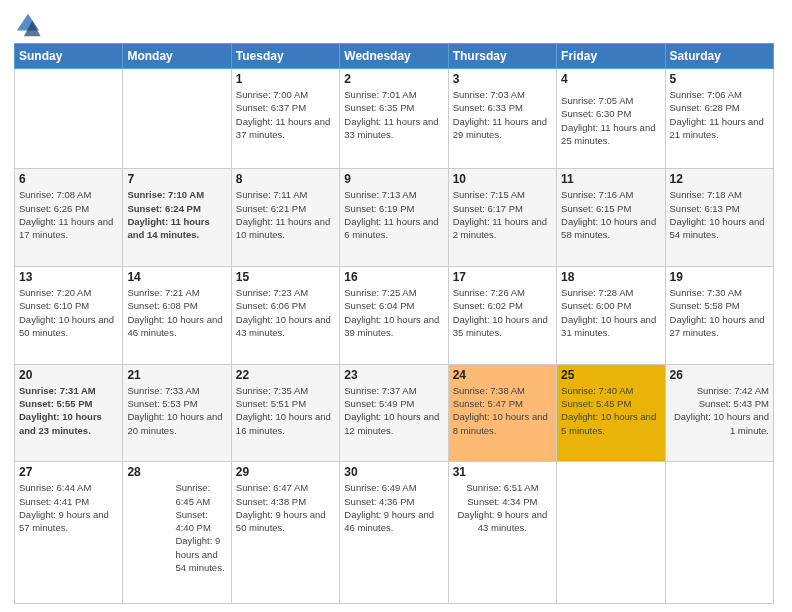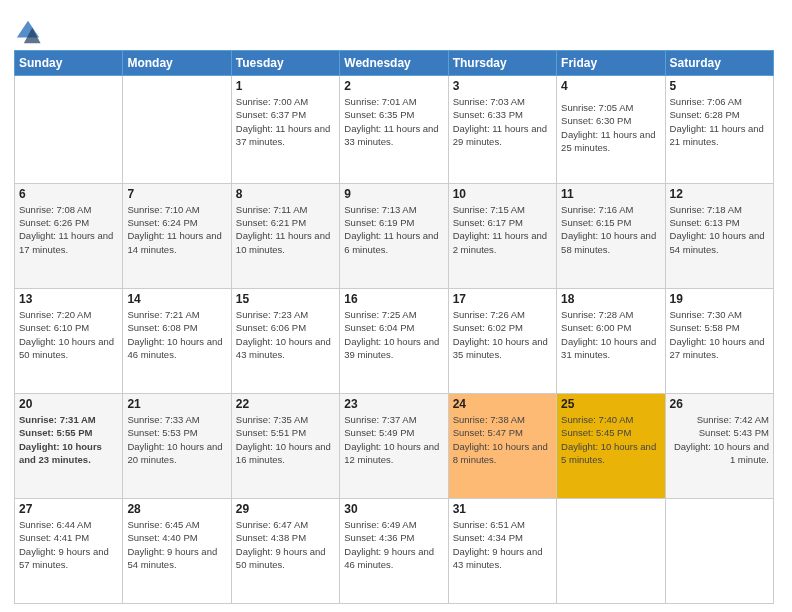--- a/index.html
+++ b/index.html
@@ -6,21 +6,21 @@
     body {
       font-family: Arial, sans-serif;
       background: #fff;
       width: 792px;
       height: 612px;
       overflow: hidden;
     }
     .page {
       width: 788px;
       height: 612px;
-      padding: 14px 14px 8px;
+      padding: 7px 14px 8px;
       display: flex;
       flex-direction: column;
     }
     .header {
       display: flex;
       align-items: flex-start;
       justify-content: space-between;
       margin-bottom: 4px;
     }
     .logo {
@@ -161,21 +161,21 @@
         </tr>
         <tr>
           <td style="background: rgb(245, 245, 245);">
             <span class="day-num">6</span>
             <div class="day-info" style="white-space: pre-line;">Sunrise: 7:08 AM
 Sunset: 6:26 PM
 Daylight: 11 hours and 17 minutes.</div>
           </td>
           <td style="background: rgb(245, 245, 245);">
             <span class="day-num">7</span>
-            <div class="day-info" style="white-space: pre-line;">Sunrise: 7:10 AM
+            <div class="day-info" style="white-space: pre-line; font-weight: bold;">Sunrise: 7:10 AM
 Sunset: 6:24 PM
 Daylight: 11 hours and 14 minutes.</div>
           </td>
           <td style="background: rgb(245, 245, 245);">
             <span class="day-num">8</span>
             <div class="day-info" style="white-space: pre-line;">Sunrise: 7:11 AM
 Sunset: 6:21 PM
 Daylight: 11 hours and 10 minutes.</div>
           </td>
           <td style="background: rgb(245, 245, 245);">
@@ -293,39 +293,39 @@
         </tr>
         <tr>
           <td>
             <span class="day-num">27</span>
             <div class="day-info" style="white-space: pre-line;">Sunrise: 6:44 AM
 Sunset: 4:41 PM
 Daylight: 9 hours and 57 minutes.</div>
           </td>
           <td>
             <span class="day-num">28</span>
-            <div class="day-info" style="white-space: pre-line;">Sunrise: 6:45 AM
+            <div class="day-info" style="white-space: pre-line; margin-left: 48px;">Sunrise: 6:45 AM
 Sunset: 4:40 PM
 Daylight: 9 hours and 54 minutes.</div>
           </td>
           <td>
             <span class="day-num">29</span>
             <div class="day-info" style="white-space: pre-line;">Sunrise: 6:47 AM
 Sunset: 4:38 PM
 Daylight: 9 hours and 50 minutes.</div>
           </td>
           <td>
             <span class="day-num">30</span>
             <div class="day-info" style="white-space: pre-line;">Sunrise: 6:49 AM
 Sunset: 4:36 PM
 Daylight: 9 hours and 46 minutes.</div>
           </td>
           <td>
             <span class="day-num">31</span>
-            <div class="day-info" style="white-space: pre-line;">Sunrise: 6:51 AM
+            <div class="day-info" style="white-space: pre-line; text-align: center;">Sunrise: 6:51 AM
 Sunset: 4:34 PM
 Daylight: 9 hours and 43 minutes.</div>
           </td>
           <td class="empty-cell"></td>
           <td class="empty-cell"></td>
         </tr>
       </tbody>
   </table>
 </div>
 

